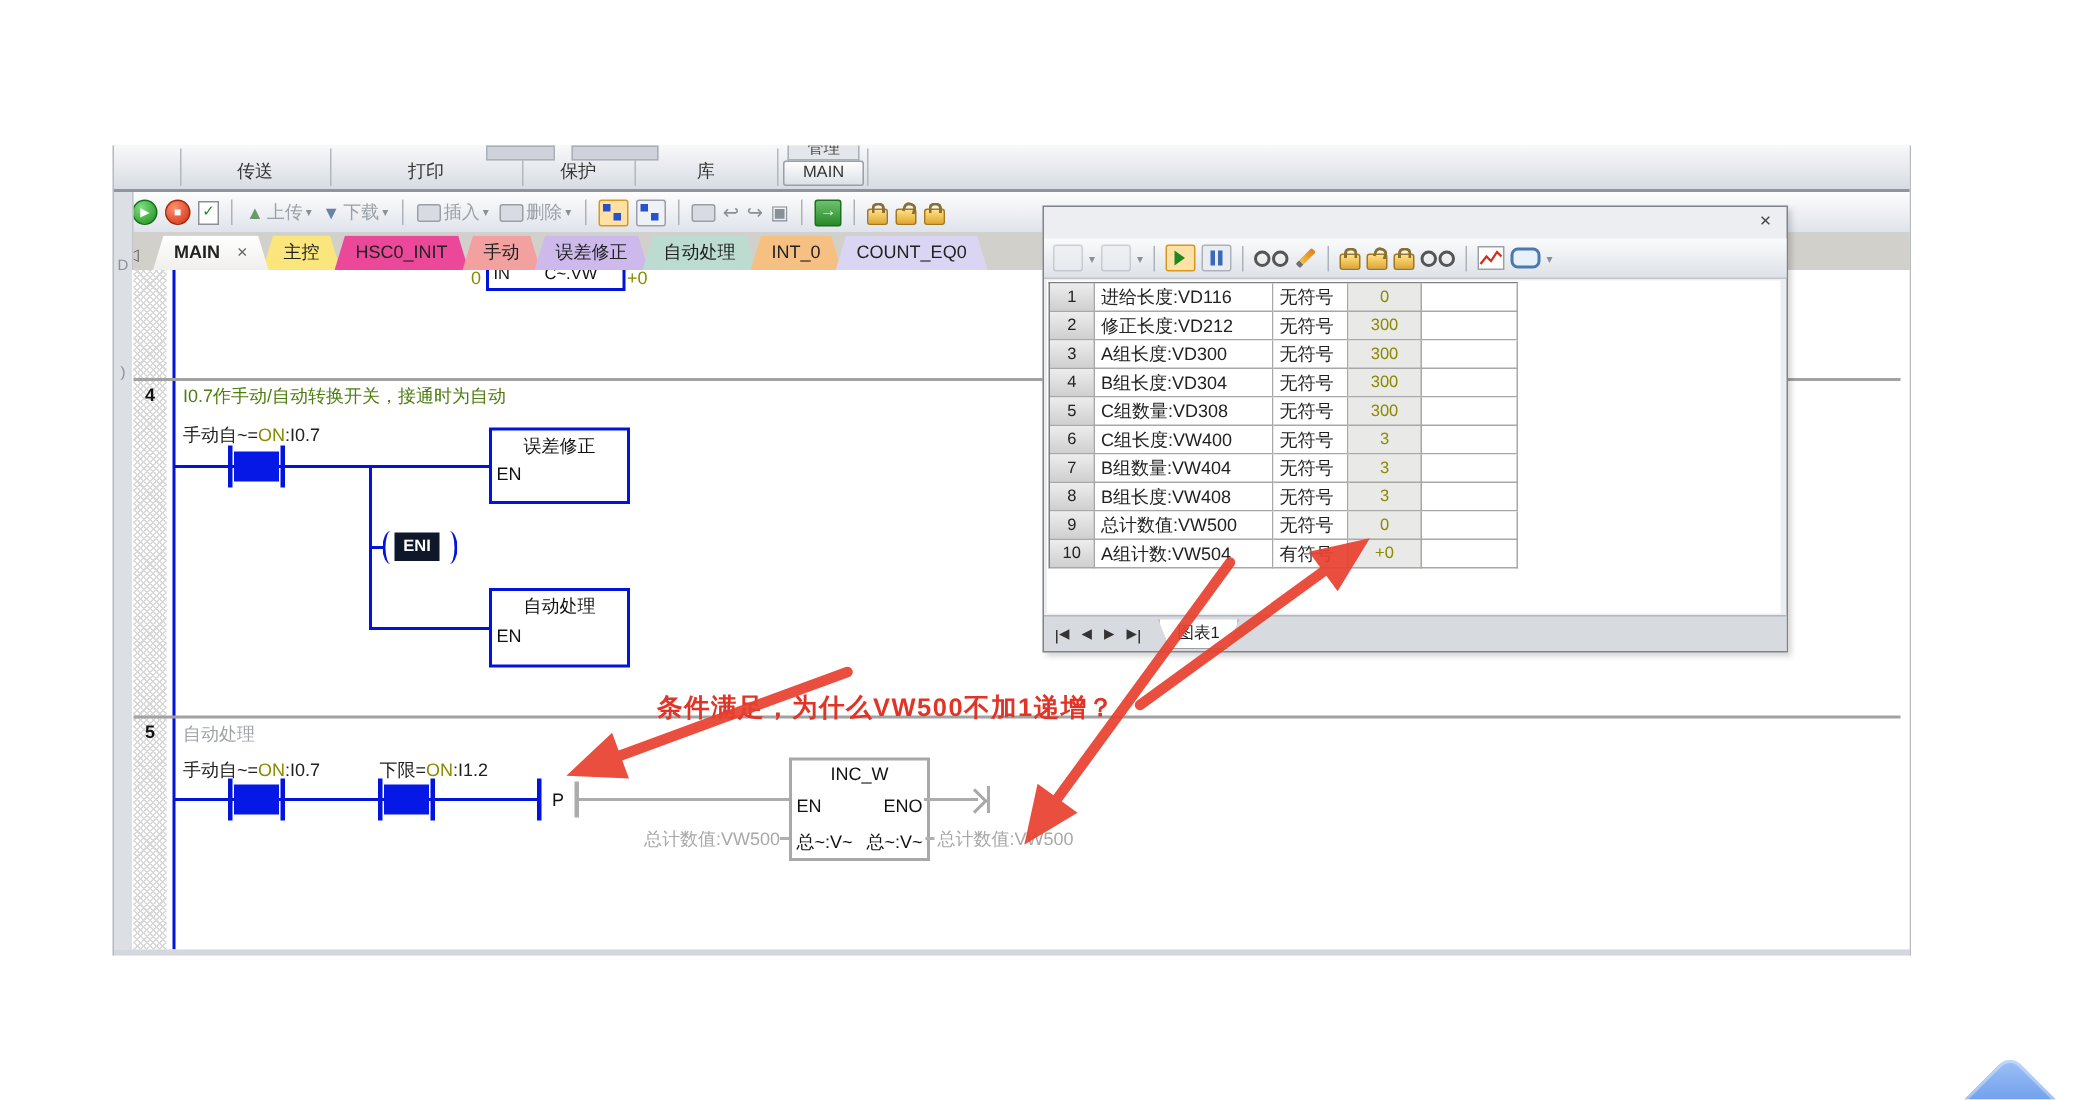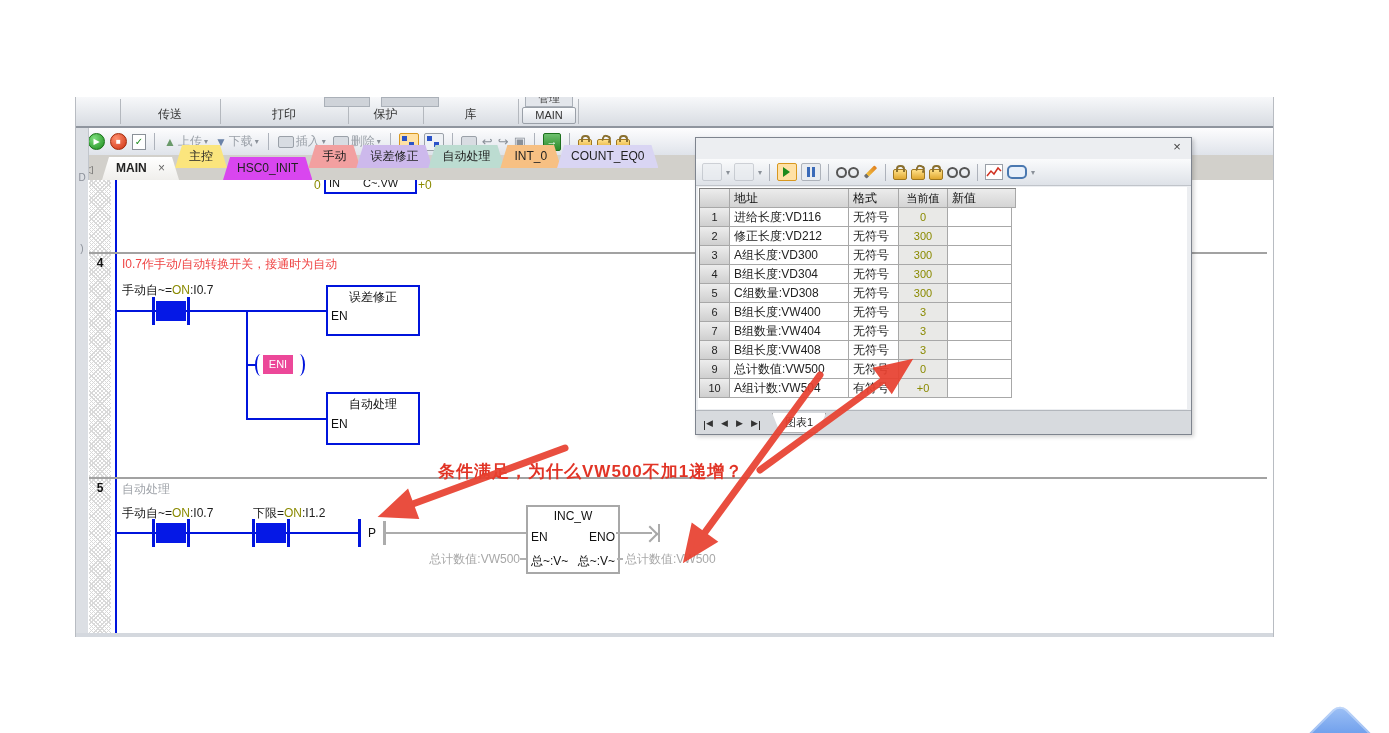--- a/index.html
+++ b/index.html
@@ -54,21 +54,21 @@
   .cbar.gray{background:#acacac;height:24px}
   .cfill{position:absolute;width:30px;height:20px;background:#0518e6}
   .lblk{position:absolute;border:2px solid #0014dc;background:#fff}
   .lblk.gray{border-color:#a8a8a8}
   .btitle{position:absolute;left:0;right:0;top:2px;text-align:center;color:#111}
   .pin{position:absolute;color:#111}
   .opnd{position:absolute;color:#a8a8a8;font-size:12px;white-space:nowrap}
   .dash{position:absolute;height:2px;width:6px;background:#b0b0b0}
   .chev{position:absolute;width:10px;height:10px;border-right:2px solid #a8a8a8;border-top:2px solid #a8a8a8;transform:rotate(45deg)}
   .olv{color:#8a8a00}
-  .eni-box{position:absolute;background:#ec4899;color:#fff;font-weight:normal;font-size:11px;text-align:center}
+  .eni-box{position:absolute;background:#0f172a;color:#fff;font-weight:bold;font-size:11px;text-align:center}
   .paren{position:absolute;width:9px;height:22px;border:2px solid #0014dc;border-radius:50%}
   .paren.l{border-right:none;border-top-color:transparent;border-bottom-color:transparent;border-top:none;border-bottom:none;border-radius:50% 0 0 50%/ 50% 0 0 50%}
   .paren.r{border-left:none;border-top:none;border-bottom:none;border-radius:0 50% 50% 0/0 50% 50% 0}
   
   #statwin{position:absolute;left:695px;top:137px;width:495px;height:296px;background:#eceef1;border:1px solid #7e848e;box-shadow:2px 2px 4px rgba(0,0,0,.18)}
   .swtitle{position:absolute;left:0;top:0;right:0;height:21px;background:linear-gradient(#c6c9cf,#aeb2b9);border-bottom:1px solid #989da6;
            font-weight:bold;color:#222;line-height:21px;padding-left:8px;font-size:12px}
   .swclose{position:absolute;right:6px;top:1px;width:16px;height:16px;text-align:center;line-height:16px;color:#444;font-size:13px}
   .swtools{position:absolute;left:0;top:21px;right:0;height:26px;background:linear-gradient(#fafbfc,#dee2e8);border-bottom:1px solid #c0c4ca;display:flex;align-items:center;padding-left:6px;gap:4px}
   .sqic{width:18px;height:16px;border:1px solid #adb2ba;border-radius:2px;background:#e9ecf0;position:relative}
@@ -180,21 +180,21 @@
     </div>
 
     <div class="tabbar">
       <span class="tnav">◁</span>
       <span class="tab active">
         <span>MAIN</span>
         <span class="cls">×</span>
       </span>
       <span id="tabs-rest" style="display:flex">
           <span class="tab" style="background: rgb(251, 229, 125);">主控</span>
-          <span class="tab" style="background: #d946ef; margin-top: 12px;">HSC0_INIT</span>
+          <span class="tab" style="background: #ec4899;">HSC0_INIT</span>
           <span class="tab" style="background: rgb(242, 160, 160);">手动</span>
           <span class="tab" style="background: rgb(205, 185, 236);">误差修正</span>
           <span class="tab" style="background: rgb(188, 220, 209);">自动处理</span>
           <span class="tab" style="background: rgb(247, 192, 131);">INT_0</span>
           <span class="tab" style="background: rgb(217, 213, 243);">COUNT_EQ0</span>
         </span>
     </div>
 
     <div class="leftstrip">
       <div style="margin-top:44px">D</div>
@@ -206,21 +206,21 @@
       <div class="rail"></div>
 
       <div class="lblk" style="left:236px;top:-10px;width:89px;height:20px"></div>
       <span class="opnd olv" style="left:226px;top:-2px;color:#8a8a00">0</span>
       <span class="pin" style="left:241px;top:-3px;font-size:11px">IN</span>
       <span class="pin" style="left:275px;top:-3px;font-size:11px">C~.VW</span>
       <span class="opnd olv" style="left:330px;top:-2px;color:#8a8a00">+0</span>
 
       <div class="netsep" style="top:72px"></div>
       <div class="netnum" style="top:76px">4</div>
-      <div class="comment" style="left:34px;top:76px;color:#ef4444">I0.7作手动/自动转换开关，接通时为自动</div>
+      <div class="comment" style="left:34px;top:76px;color:#4d7c0f">I0.7作手动/自动转换开关，接通时为自动</div>
       <div class="comment" style="left:34px;top:102px;color:#202020">
         <span>手动自~=</span><span class="olv">ON</span><span>:I0.7</span>
       </div>
       <div class="wire" style="left:28px;top:130px;width:210px"></div>
       <div class="cbar" style="left:64px;top:117px"></div>
       <div class="cfill" style="left:68px;top:121px"></div>
       <div class="cbar" style="left:99px;top:117px"></div>
       <div class="vwire" style="left:158px;top:130px;height:110px"></div>
 
       <div class="lblk" style="left:238px;top:105px;width:90px;height:47px">
@@ -314,27 +314,20 @@
         <svg width="16" height="14">
             <polyline points="1,11 5,6 8,9 12,3 15,6" fill="none" stroke="#d03020" stroke-width="1.5"></polyline>
           </svg>
       </span>
       <span class="tagic"></span>
       <span class="dd">▾</span>
     </div>
 
     <div class="swbody"></div>
     <div class="stable">
-      <div class="trow">
-        <div class="tc tn th"></div>
-        <div class="tc ta th">地址</div>
-        <div class="tc tf th">格式</div>
-        <div class="tc tcur th" style="color:#111;background:linear-gradient(#ececec,#d4d4d4)">当前值</div>
-        <div class="tc tnew th" style="padding-left:4px">新值</div>
-      </div>
       <div id="stable-rows">
 
           <div class="trow">
             <div class="tc tn">1</div>
             <div class="tc ta">进给长度:VD116</div>
             <div class="tc tf">无符号</div>
             <div class="tc tcur">0</div>
             <div class="tc tnew"></div>
           </div>
 
@@ -365,21 +358,21 @@
           <div class="trow">
             <div class="tc tn">5</div>
             <div class="tc ta">C组数量:VD308</div>
             <div class="tc tf">无符号</div>
             <div class="tc tcur">300</div>
             <div class="tc tnew"></div>
           </div>
 
           <div class="trow">
             <div class="tc tn">6</div>
-            <div class="tc ta">B组长度:VW400</div>
+            <div class="tc ta">C组长度:VW400</div>
             <div class="tc tf">无符号</div>
             <div class="tc tcur">3</div>
             <div class="tc tnew"></div>
           </div>
 
           <div class="trow">
             <div class="tc tn">7</div>
             <div class="tc ta">B组数量:VW404</div>
             <div class="tc tf">无符号</div>
             <div class="tc tcur">3</div>

